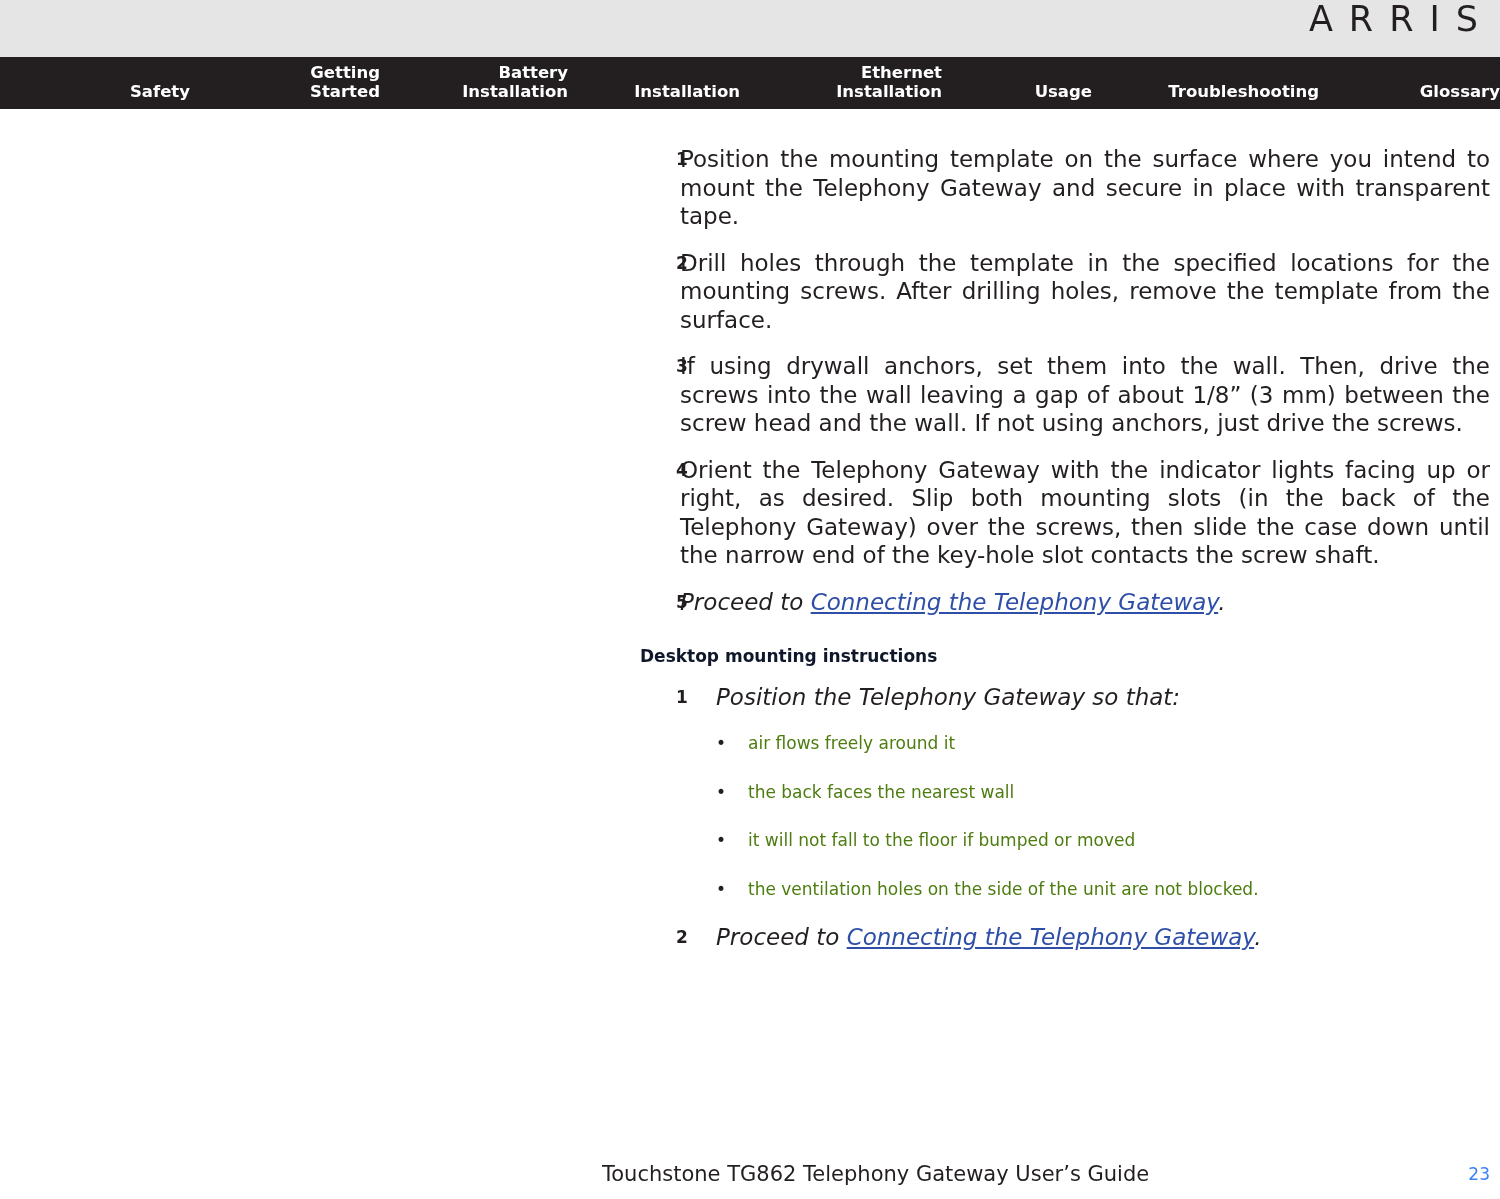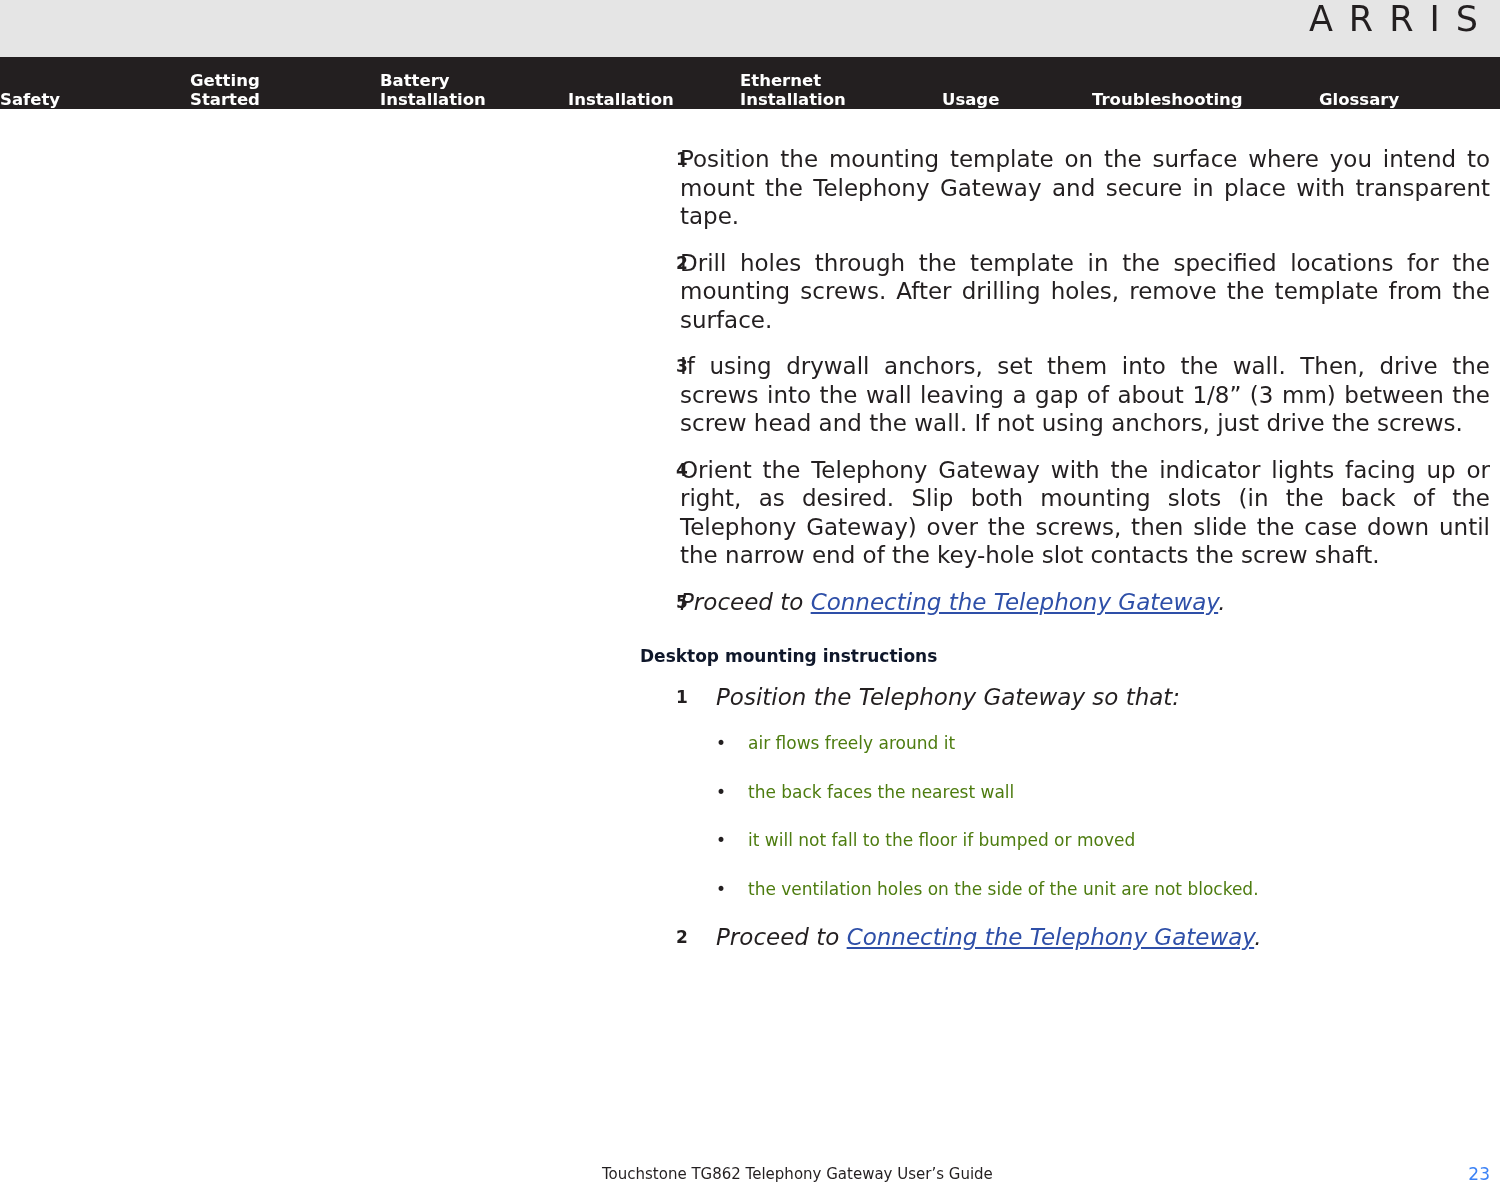--- a/index.html
+++ b/index.html
@@ -46,22 +46,23 @@
     width: 1500px;
     height: 52px;
     background: #231f20;
     display: flex;
     align-items: flex-end;
   }
   .nav-tab {
     color: #ffffff;
     font-size: 16.5px;
     font-weight: bold;
-    text-align: left;
+    text-align: right;
     line-height: 19px;
+    padding-bottom: 8px;
     white-space: pre-line;
     font-family: "DejaVu Sans", "Liberation Sans", sans-serif;
   }
   .nav-tab.t-safety        { width: 190px; }
   .nav-tab.t-getting       { width: 190px; }
   .nav-tab.t-battery       { width: 188px; }
   .nav-tab.t-install       { width: 172px; }
   .nav-tab.t-ethernet      { width: 202px; }
   .nav-tab.t-usage         { width: 150px; }
   .nav-tab.t-trouble       { width: 227px; }
@@ -154,21 +155,21 @@
     position: absolute;
     left: 0;
     bottom: 8px;
     width: 1500px;
     height: 30px;
   }
   .footer-title {
     position: absolute;
     left: 602px;
     top: 0;
-    font-size: 15px;
+    font-size: 21px;
     color: #231f20;
     line-height: 26px;
   }
   .footer-page {
     position: absolute;
     right: 10px;
     top: 0;
     font-size: 17px;
     color: #3b82f6;
     line-height: 26px;

